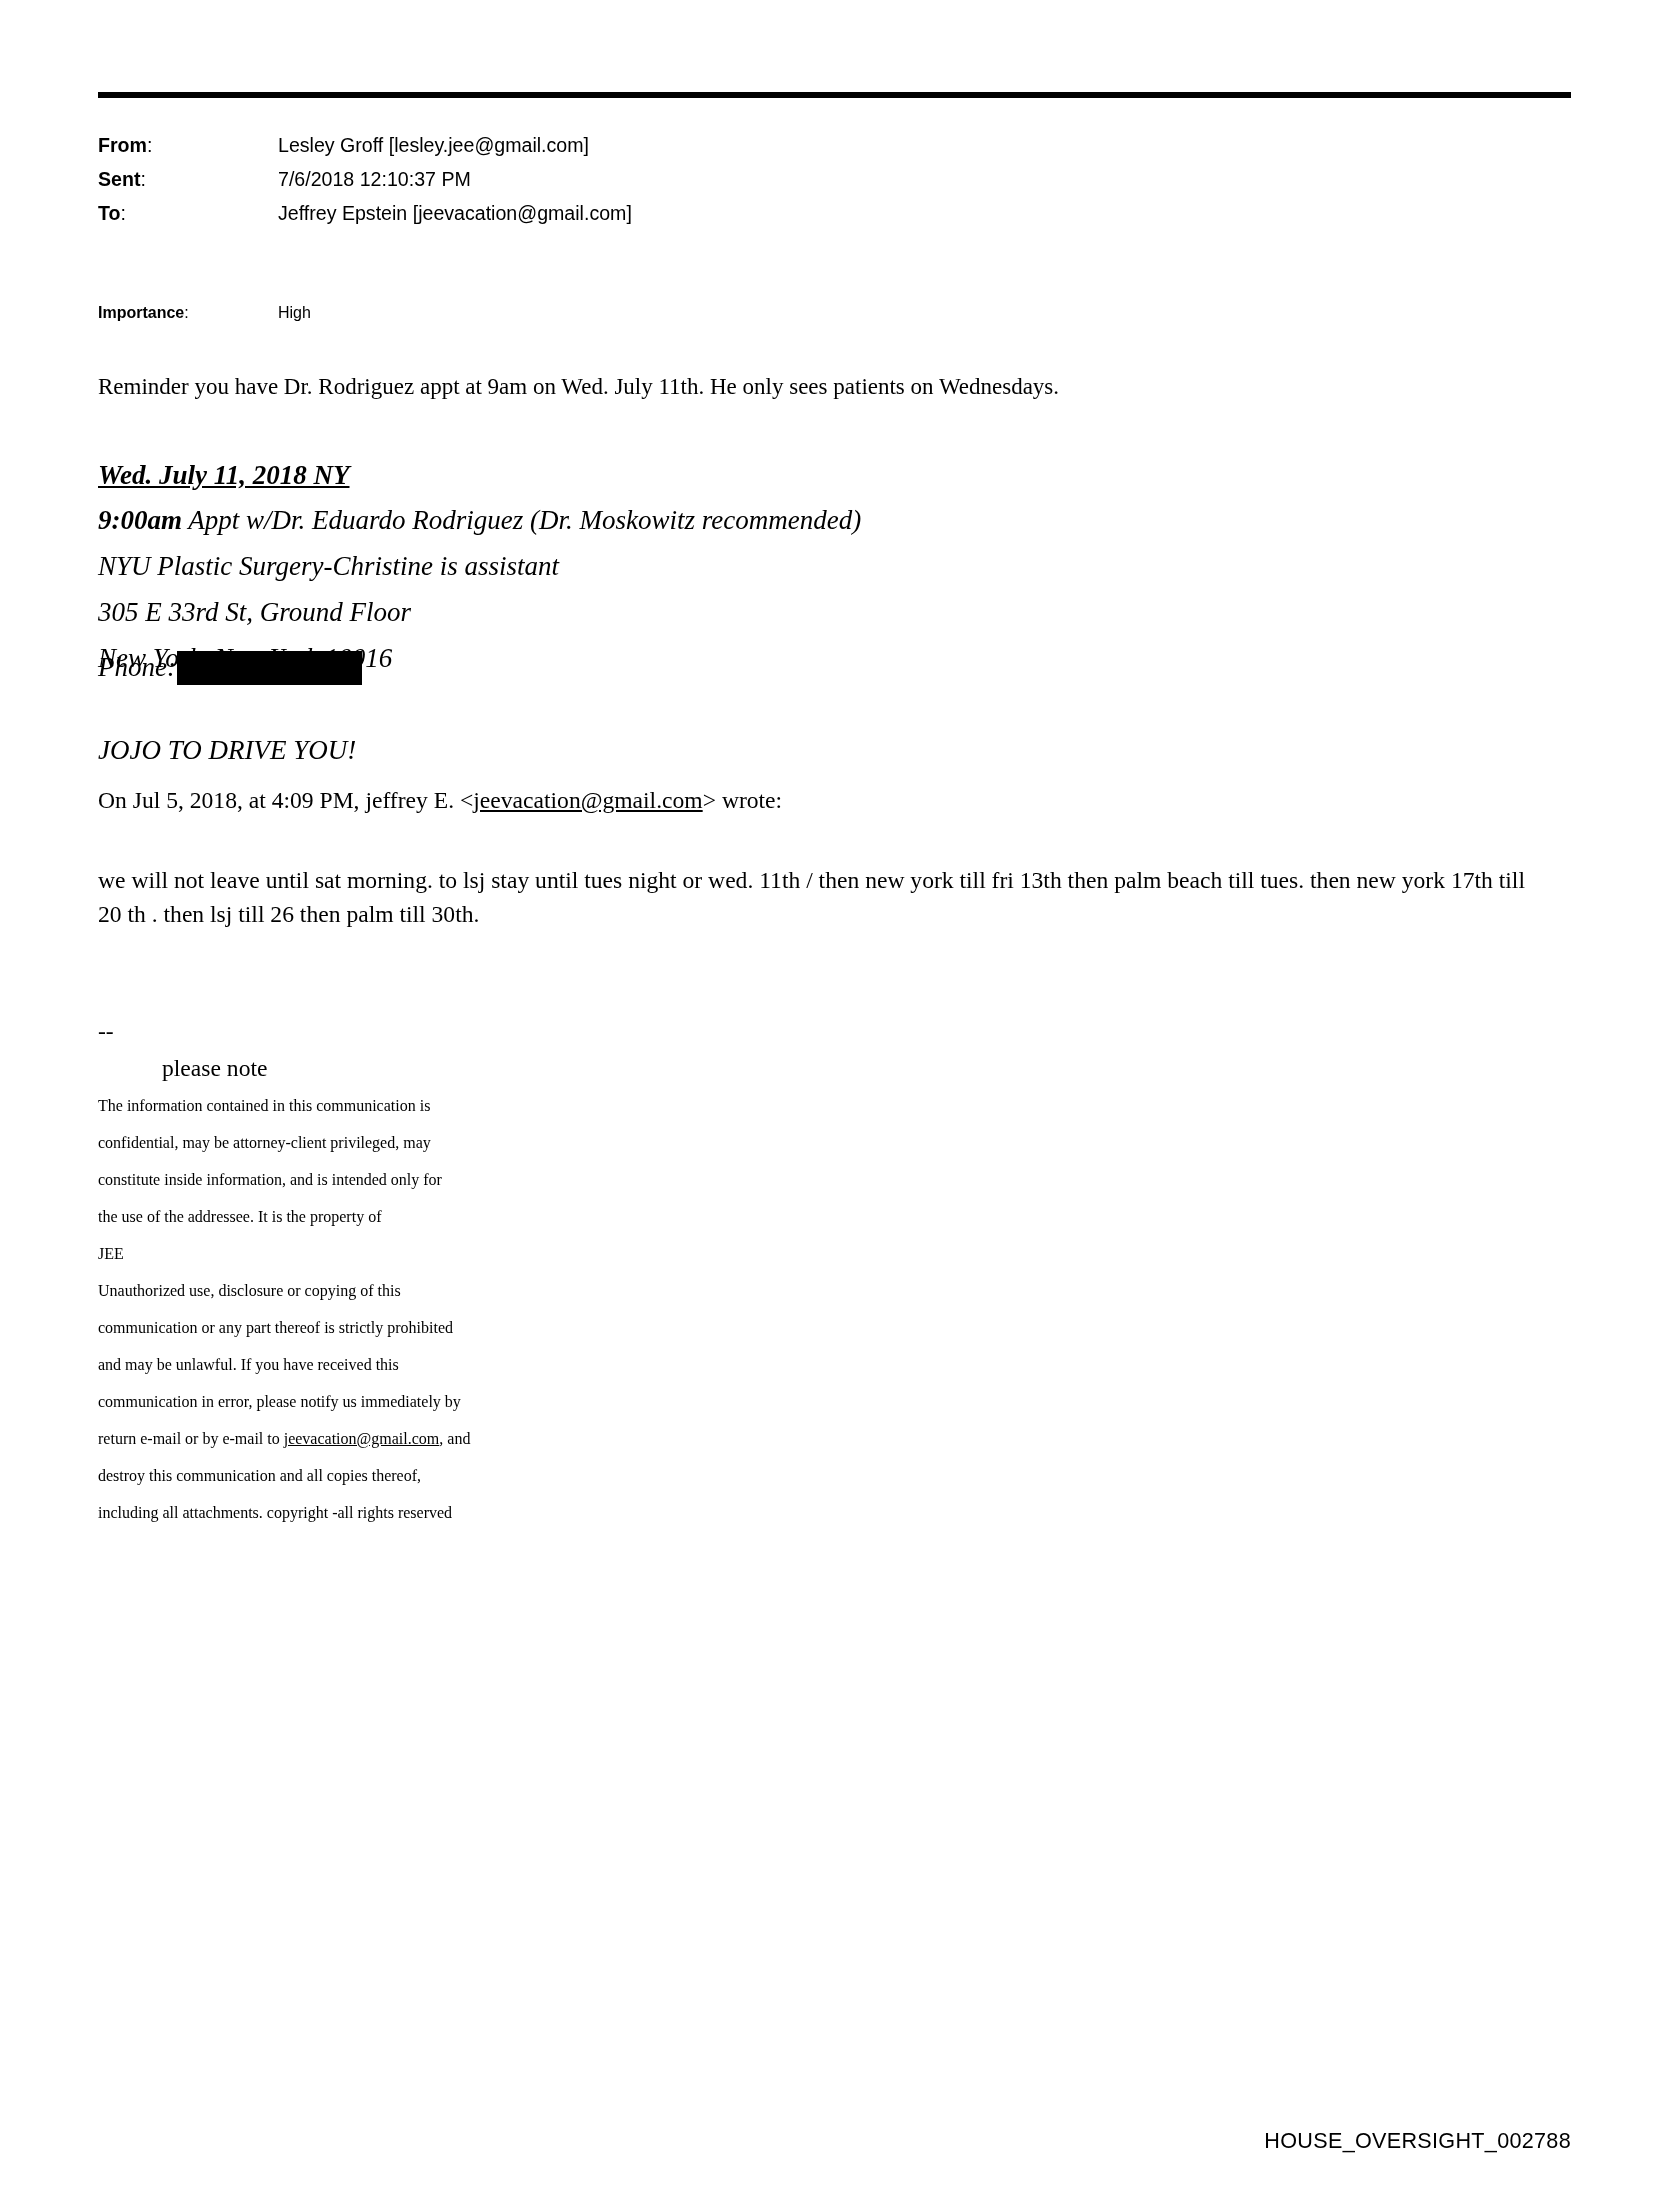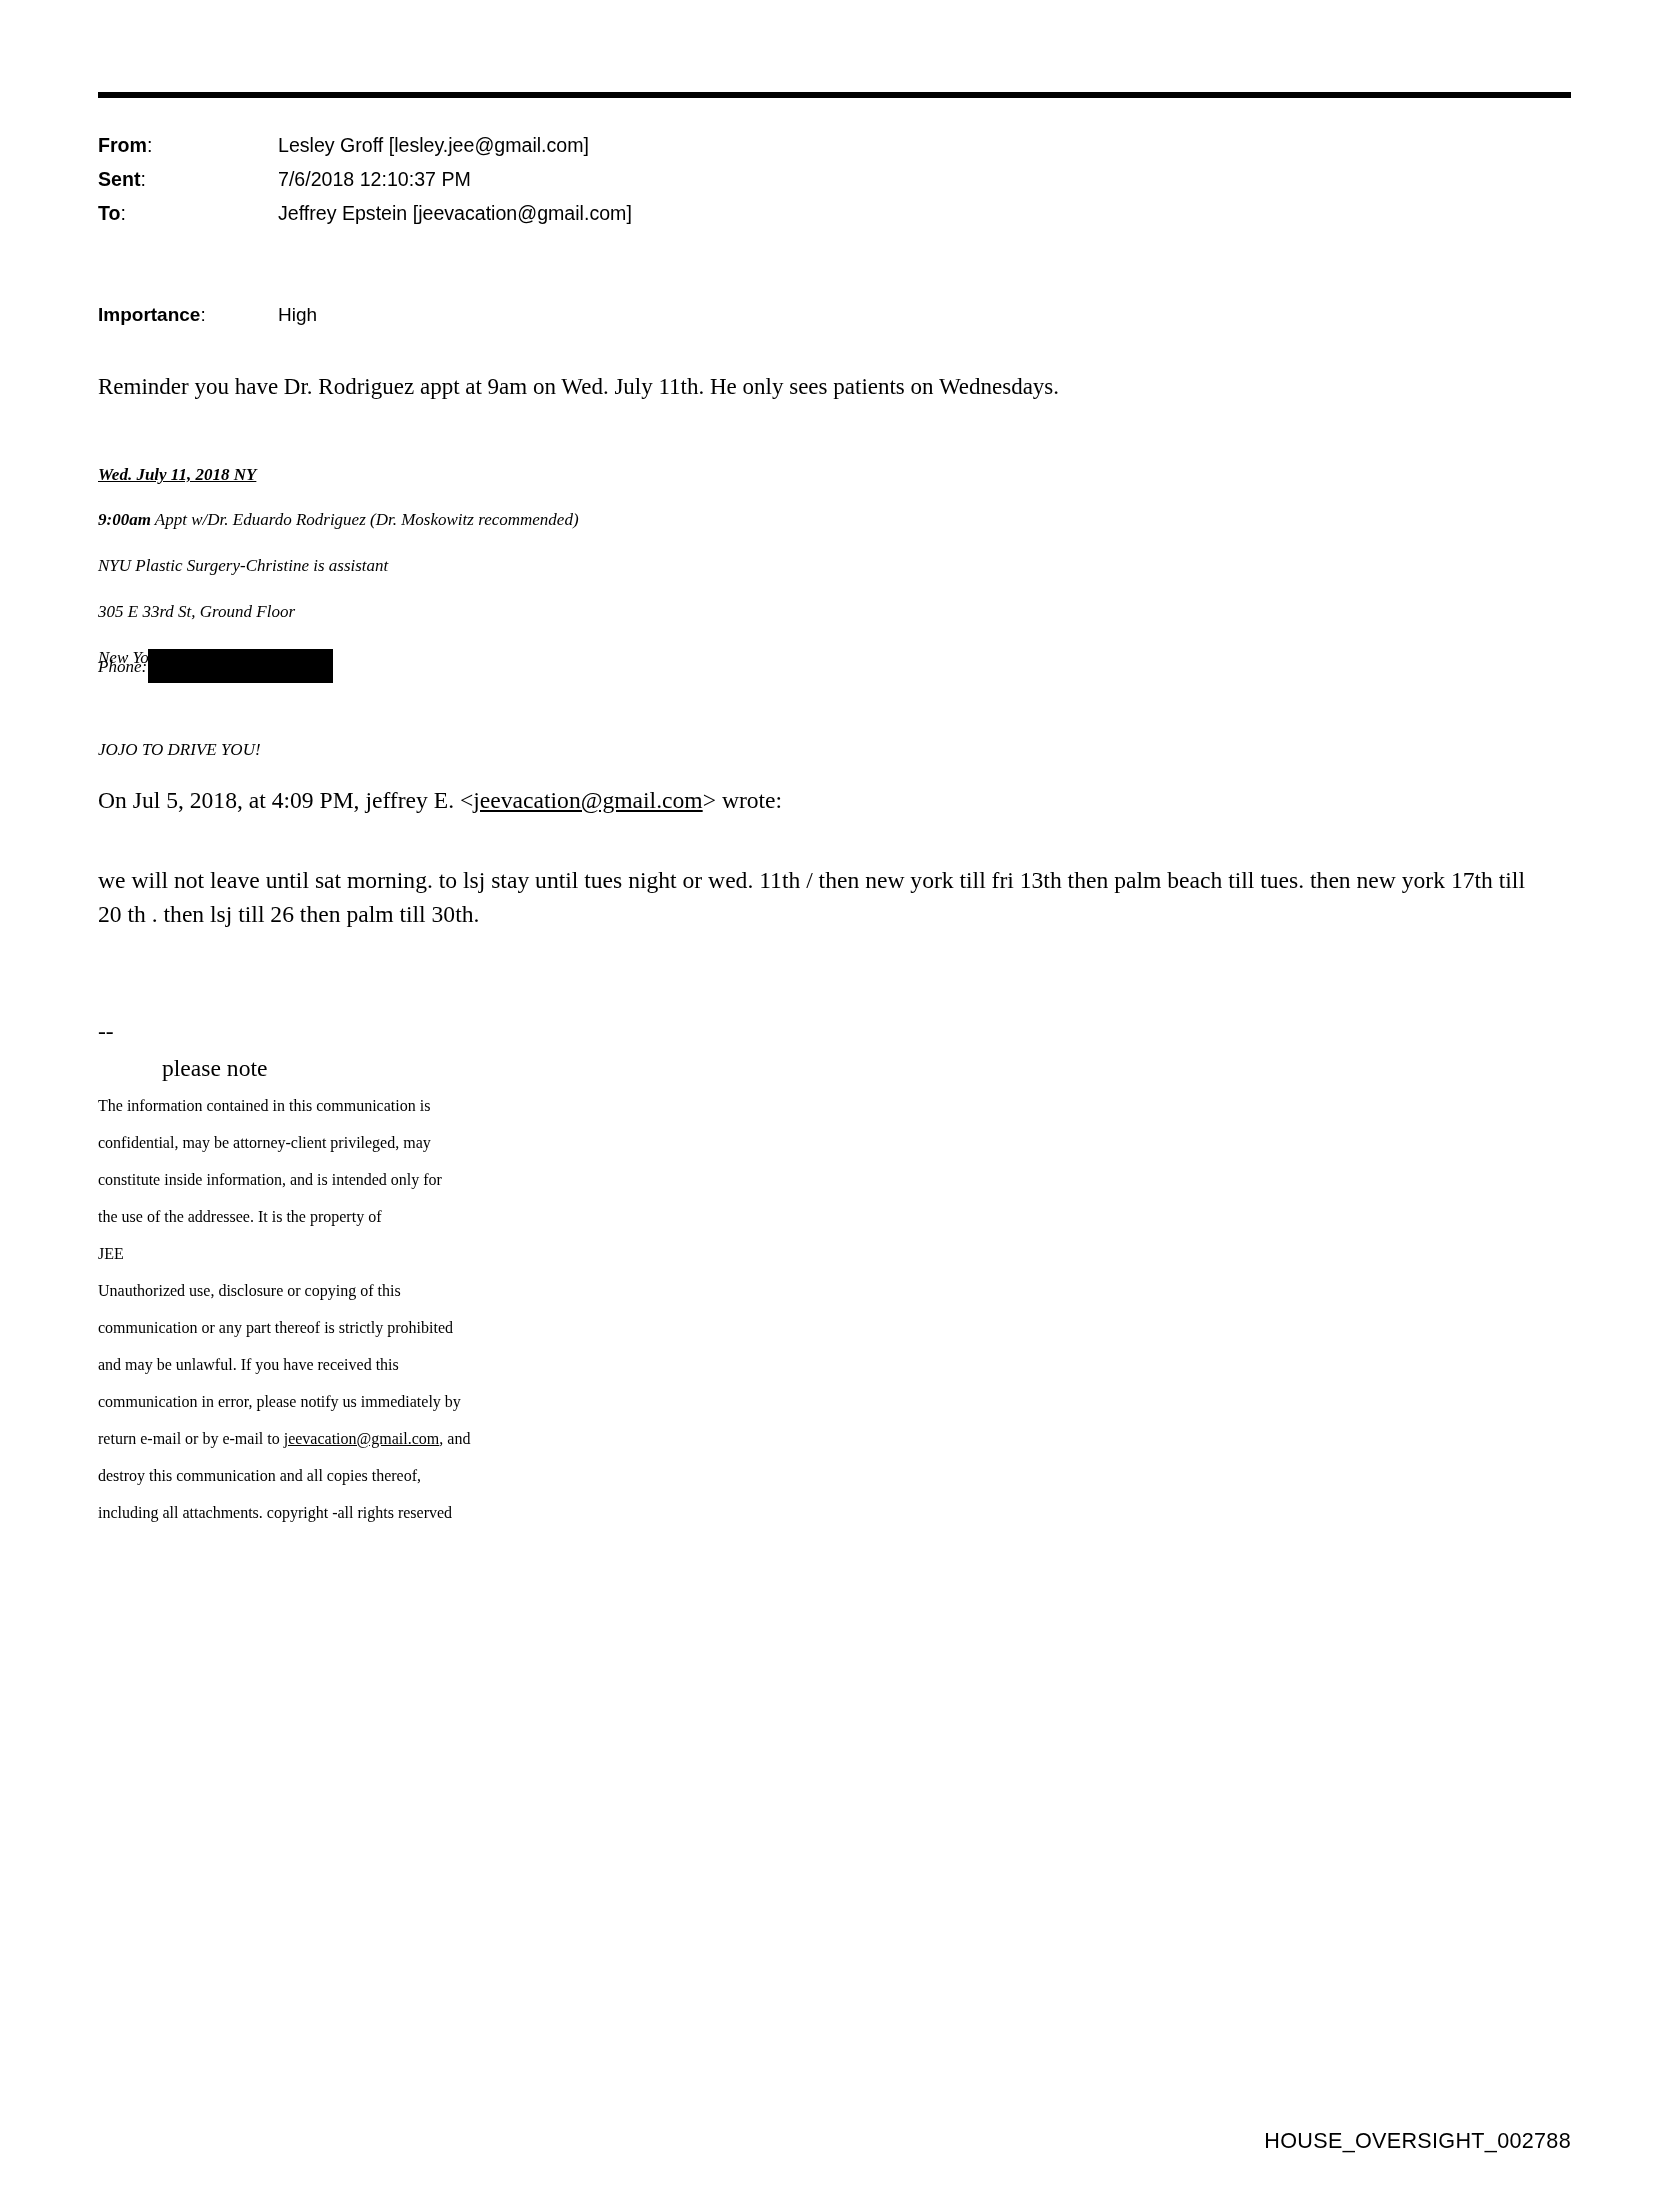--- a/index.html
+++ b/index.html
@@ -52,37 +52,37 @@
   .hdr-value {
     font-weight: normal;
   }
   .importance-row {
     position: absolute;
     left: 98px;
     top: 304px;
     display: flex;
     align-items: baseline;
     font-family: "Liberation Sans", sans-serif;
-    font-size: 19px;
+    font-size: 16px;
   }
   .importance-row .hdr-label { font-weight: bold; }
 
   .body-para {
     position: absolute;
     left: 98px;
     font-size: 23px;
     line-height: 30px;
   }
   #reminder { top: 372px; width: 1407px; }
 
   .sched {
     position: absolute;
     left: 98px;
     width: 1047px;
-    font-size: 17px;
+    font-size: 27px;
     font-style: italic;
     line-height: 46px;
   }
   #sched-title {
     top: 452px;
     font-weight: bold;
     text-decoration: underline;
   }
   #sched-line-1 { top: 497px; }
   #sched-line-1 b { font-weight: bold; }

